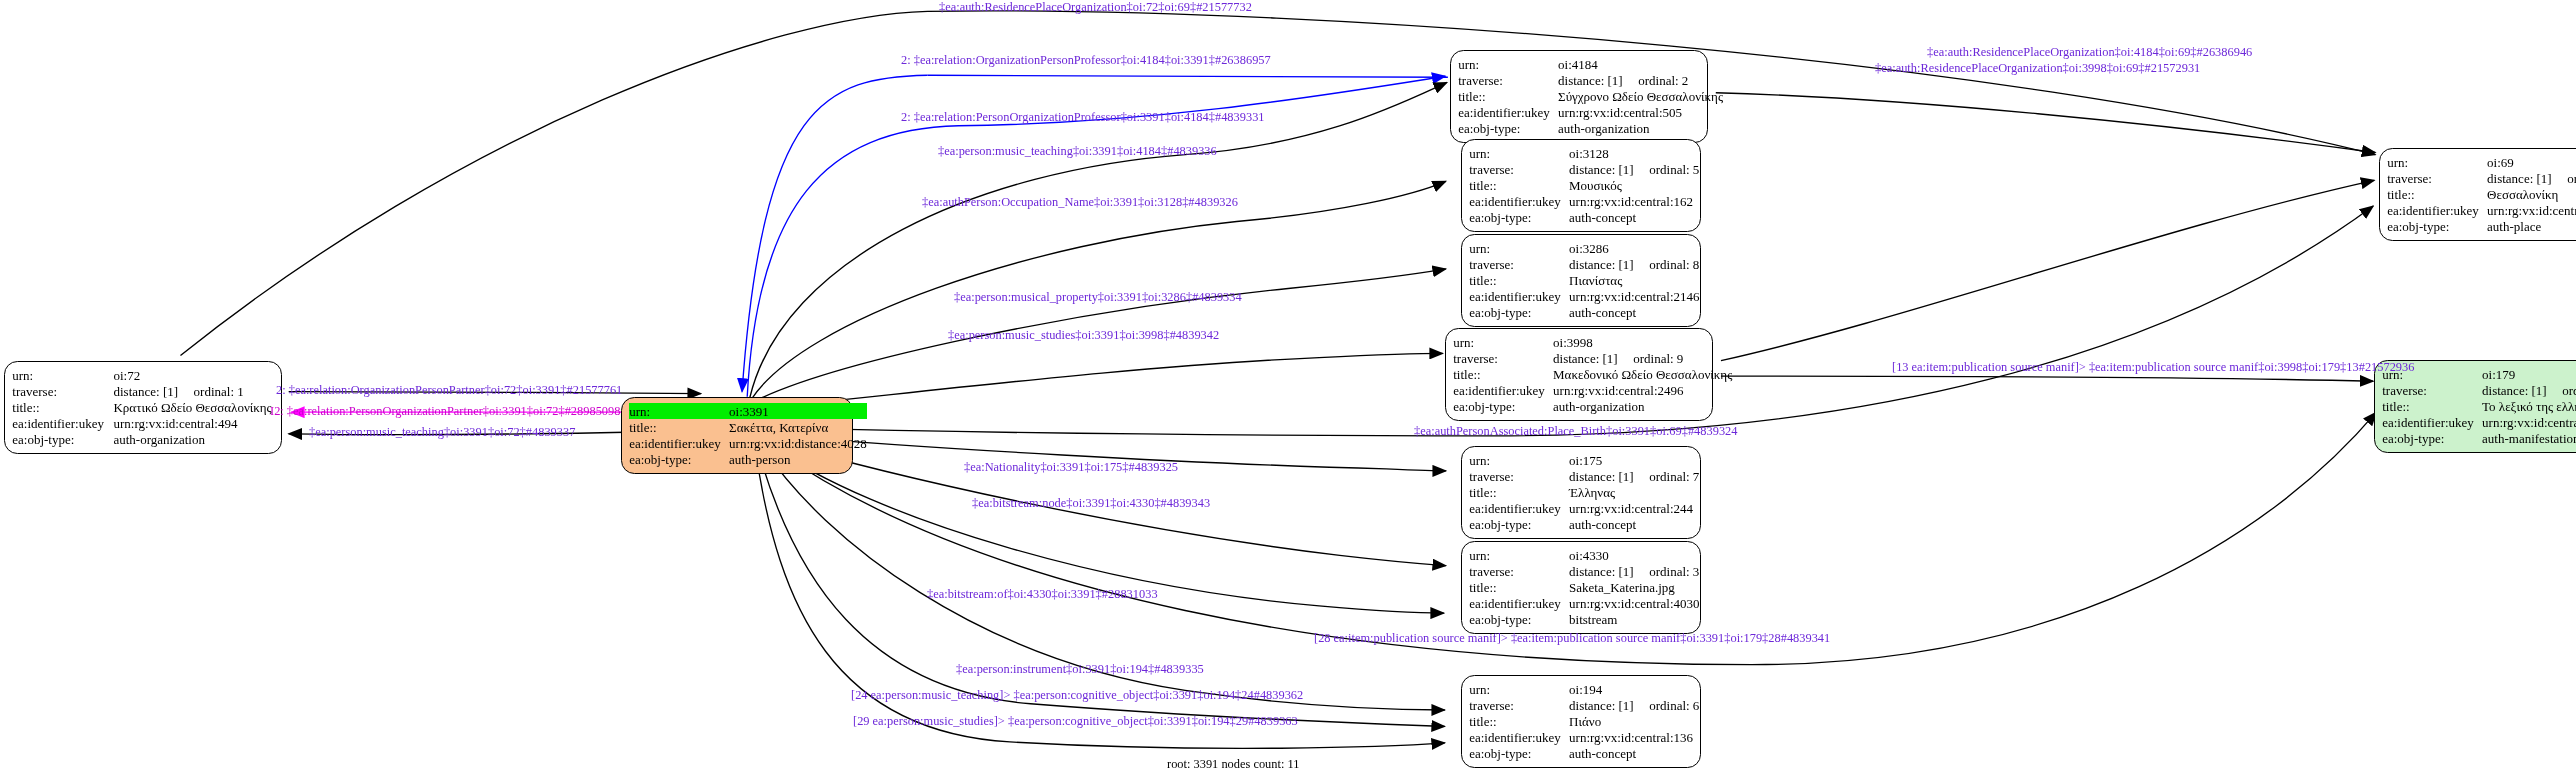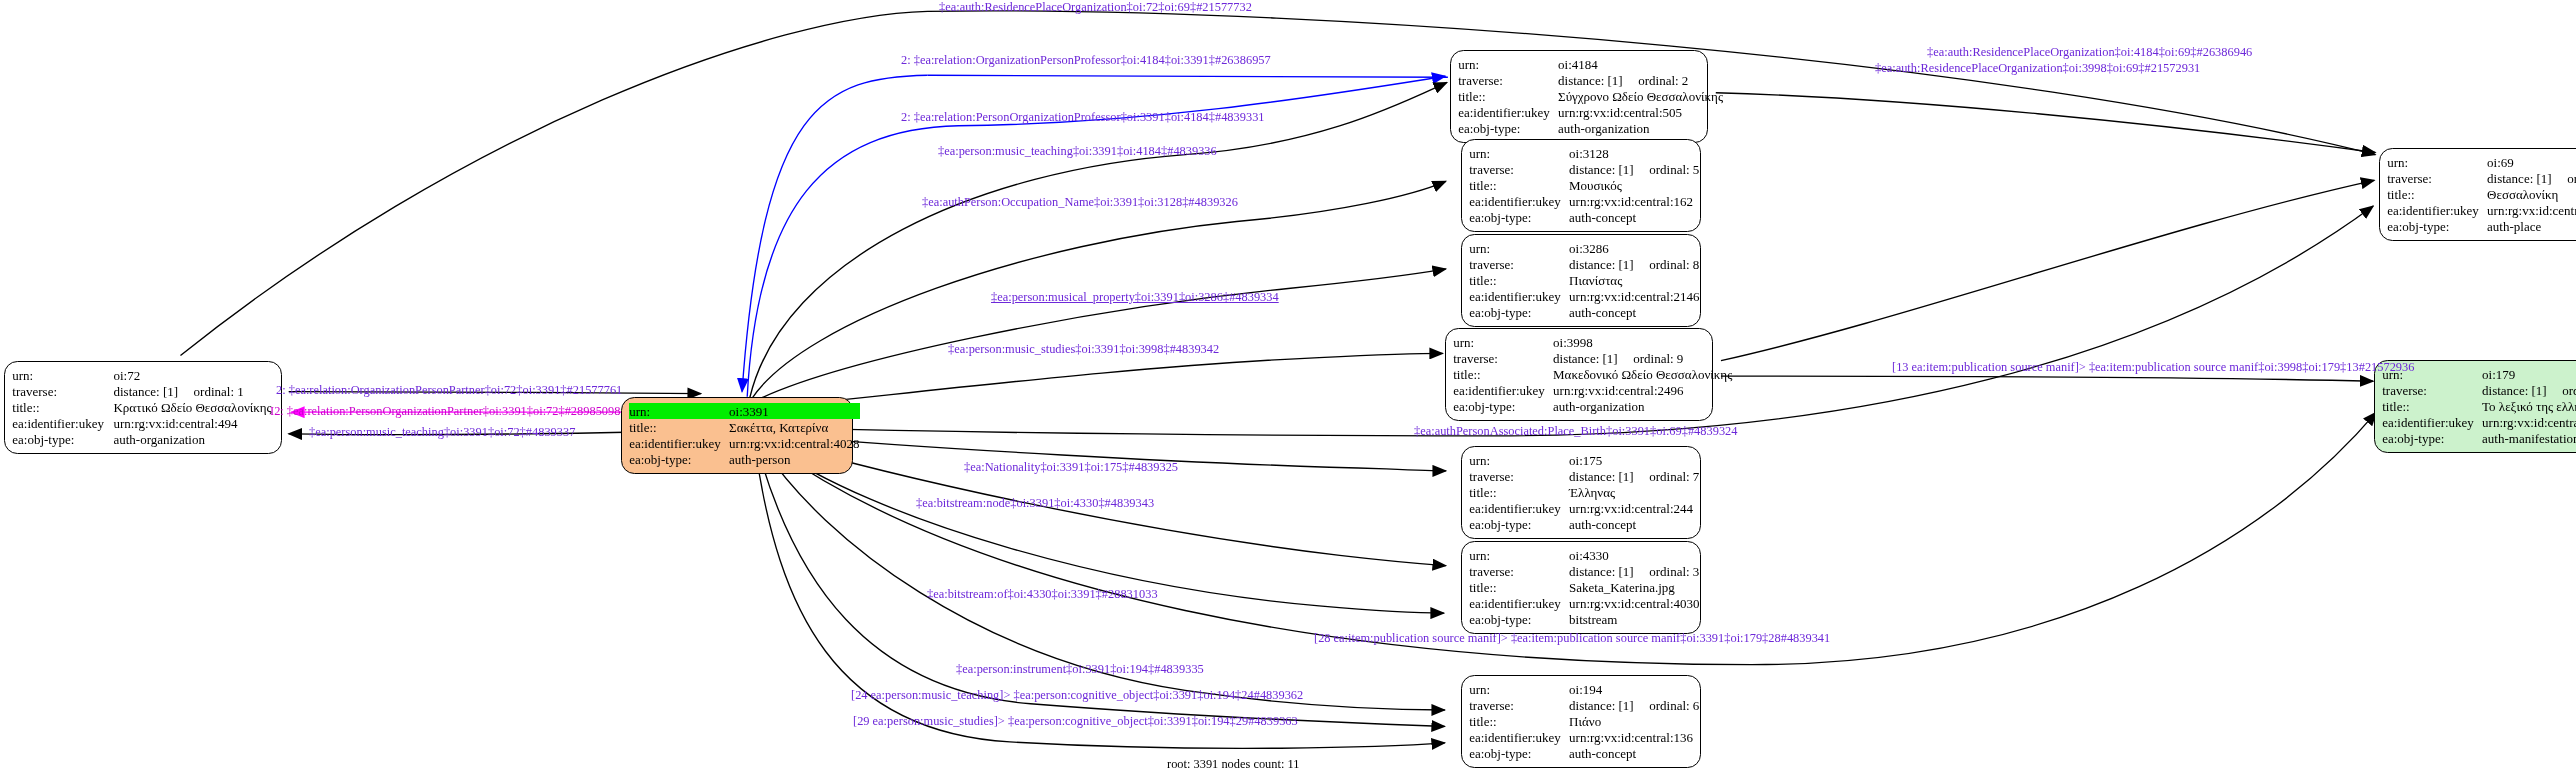--- a/index.html
+++ b/index.html
@@ -119,21 +119,21 @@
           <tr class="hl">
         <td class="k">urn:</td>
         <td class="v">oi:3391</td>
       </tr>
       <tr>
         <td class="k">title::</td>
         <td class="v">Σακέττα, Κατερίνα</td>
       </tr>
       <tr>
         <td class="k">ea:identifier:ukey</td>
-        <td class="v">urn:rg:vx:id:central:4028</td>
+        <td class="v">urn:rg:vx:id:distance:4028</td>
       </tr>
       <tr>
         <td class="k">ea:obj-type:</td>
         <td class="v">auth-person</td>
       </tr>
     </tbody>
       </table>
   </div>
 
   <div class="node" style="left:1450px; top:50px; width:258px;">
@@ -377,31 +377,31 @@
       </tr>
     </tbody>
       </table>
   </div>
 
   <span class="elabel" style="left:939px; top:1px;">‡ea:auth:ResidencePlaceOrganization‡oi:72‡oi:69‡#21577732</span>
   <span class="elabel" style="left:901px; top:54px;">2: ‡ea:relation:OrganizationPersonProfessor‡oi:4184‡oi:3391‡#26386957</span>
   <span class="elabel" style="left:901px; top:111px;">2: ‡ea:relation:PersonOrganizationProfessor‡oi:3391‡oi:4184‡#4839331</span>
   <span class="elabel" style="left:938px; top:145px;">‡ea:person:music_teaching‡oi:3391‡oi:4184‡#4839336</span>
   <span class="elabel" style="left:922px; top:196px;">‡ea:authPerson:Occupation_Name‡oi:3391‡oi:3128‡#4839326</span>
-  <span class="elabel" style="left:991px; top:291px;text-decoration:underline;">‡ea:person:musical_property‡oi:3391‡oi:3286‡#4839334</span>
-  <span class="elabel" style="left:948px; top:343px;">‡ea:person:music_studies‡oi:3391‡oi:3998‡#4839342</span>
+  <span class="elabel" style="left:954px; top:291px;">‡ea:person:musical_property‡oi:3391‡oi:3286‡#4839334</span>
+  <span class="elabel" style="left:948px; top:329px;">‡ea:person:music_studies‡oi:3391‡oi:3998‡#4839342</span>
   <span class="elabel" style="left:1927px; top:46px;">‡ea:auth:ResidencePlaceOrganization‡oi:4184‡oi:69‡#26386946</span>
   <span class="elabel" style="left:1875px; top:62px;">‡ea:auth:ResidencePlaceOrganization‡oi:3998‡oi:69‡#21572931</span>
   <span class="elabel" style="left:1892px; top:361px;">[13 ea:item:publication source manif]&gt; ‡ea:item:publication source manif‡oi:3998‡oi:179‡13#21572936</span>
   <span class="elabel" style="left:276px; top:384px;">2: ‡ea:relation:OrganizationPersonPartner‡oi:72‡oi:3391‡#21577761</span>
   <span class="elabel mag" style="left:270px; top:405px;">I2: ‡ea:relation:PersonOrganizationPartner‡oi:3391‡oi:72‡#28985098</span>
   <span class="elabel" style="left:309px; top:426px;">‡ea:person:music_teaching‡oi:3391‡oi:72‡#4839337</span>
   <span class="elabel" style="left:1414px; top:425px;">‡ea:authPersonAssociated:Place_Birth‡oi:3391‡oi:69‡#4839324</span>
   <span class="elabel" style="left:964px; top:461px;">‡ea:Nationality‡oi:3391‡oi:175‡#4839325</span>
-  <span class="elabel" style="left:916px; top:497px;text-align:right;">‡ea:bitstream:node‡oi:3391‡oi:4330‡#4839343</span>
+  <span class="elabel" style="left:972px; top:497px;text-align:right;">‡ea:bitstream:node‡oi:3391‡oi:4330‡#4839343</span>
   <span class="elabel" style="left:927px; top:569px;margin-top:19px;">‡ea:bitstream:of‡oi:4330‡oi:3391‡#28831033</span>
   <span class="elabel" style="left:1314px; top:632px;">[28 ea:item:publication source manif]&gt; ‡ea:item:publication source manif‡oi:3391‡oi:179‡28#4839341</span>
   <span class="elabel" style="left:956px; top:663px;">‡ea:person:instrument‡oi:3391‡oi:194‡#4839335</span>
   <span class="elabel" style="left:851px; top:689px;">[24 ea:person:music_teaching]&gt; ‡ea:person:cognitive_object‡oi:3391‡oi:194‡24#4839362</span>
   <span class="elabel" style="left:853px; top:715px;">[29 ea:person:music_studies]&gt; ‡ea:person:cognitive_object‡oi:3391‡oi:194‡29#4839363</span>
 
   <span class="footer" style="left:1167px; top:757px;">root: 3391 nodes count: 11</span>
 
 </div>
 

